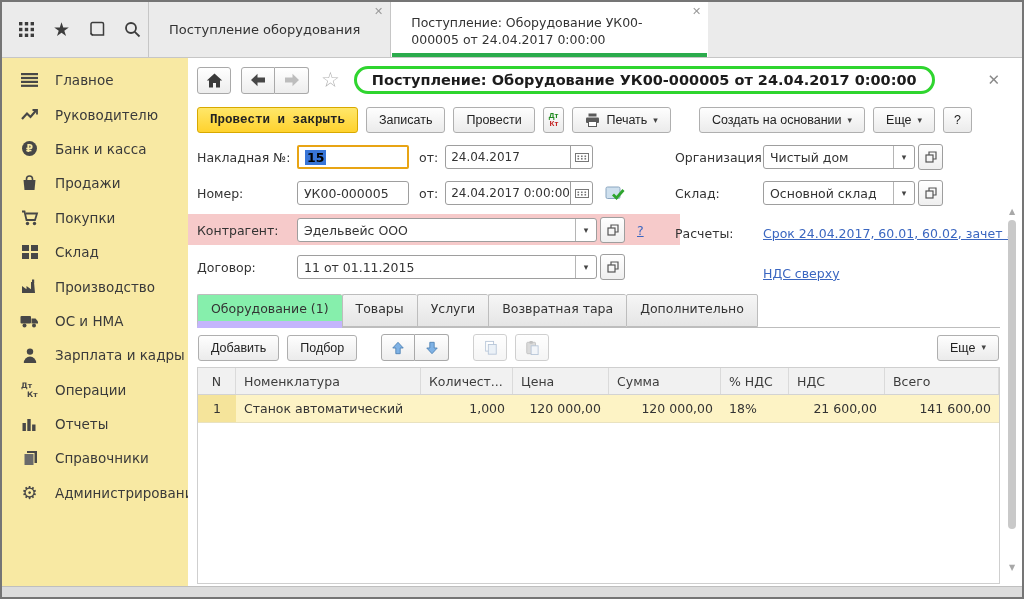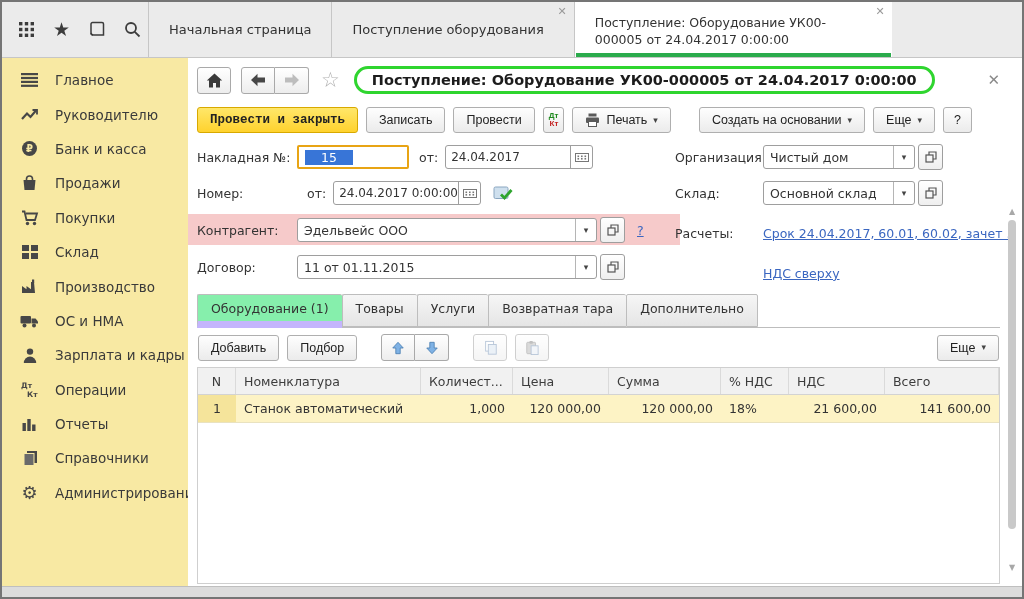--- a/index.html
+++ b/index.html
@@ -47,21 +47,21 @@
   .gap-left { margin-left:20px; }
   .help-btn { padding:0 10px; }
 
   
   .fields { position:relative; height:150px; margin-top:6px; font-size:12.5px; color:#333; flex-shrink:0; }
   .pinkband { position:absolute; left:-9px; top:70px; width:492px; height:31px; background:#f6caca; }
   .frow { position:absolute; display:flex; align-items:center; height:26px; }
   .flabel { width:100px; flex-shrink:0; }
   .inputbox { border:1px solid #9e9e9e; border-radius:3px; height:24px; display:flex; align-items:center; padding:0 6px; background:#fff; }
   .inp-invoice { width:112px; border:2px solid #e8a414; border-radius:2px; }
-  .selection { background:#3875d7; color:#ffffff; padding:0 16px; }
+  .selection { background:#3875d7; color:#000000; padding:0 2px;font-weight:bold; }
   .from-label { margin:0 7px 0 10px; }
   .datebox { width:148px; padding:0; }
   .datebox .dtext { flex:1; padding:0 5px; font-size:12px; white-space:nowrap; overflow:hidden; }
   .cal-btn { width:22px; height:22px; border-left:1px solid #9e9e9e; display:flex; align-items:center; justify-content:center; flex-shrink:0; cursor:pointer; }
   .posted-ic { margin-left:12px; display:flex; align-items:center; }
   .combo { display:flex; align-items:center; }
   .combo .inputbox { justify-content:space-between; padding-right:0; }
   .dd-btn { width:21px; height:22px; border-left:1px solid #b5b5b5; display:flex; align-items:center; justify-content:center; flex-shrink:0; cursor:pointer; }
   .open-btn { width:25px; height:26px; border:1px solid #9e9e9e; border-radius:3px; margin-left:3px; display:flex; align-items:center; justify-content:center; background:linear-gradient(#fff,#efefef); cursor:pointer; flex-shrink:0; }
   .inp-w { width:300px; }
@@ -139,23 +139,20 @@
           <path d="M4,13 a2,2 0 0 0 2,2" stroke-width="1.3"></path>
         </svg>
       </span>
       <span class="ic">
         <svg width="19" height="19" viewBox="0 0 19 19" fill="none" stroke="#3c3c3c" stroke-width="1.8">
           <circle cx="8" cy="8" r="5"></circle>
             <path d="M11.8,11.8 L16.5,16.5"></path>
         </svg>
       </span>
     </div>
-    <div class="tab">
-      <span>Начальная страница</span>
-    </div>
     <div class="tab closable">
       <span>Поступление оборудования</span>
       <span class="close">✕</span>
     </div>
     <div class="tab closable active">
       <span>Поступление: Оборудование УК00-000005 от 24.04.2017 0:00:00</span>
       <span class="close">✕</span>
     </div>
   </div>
 
@@ -366,20 +363,23 @@
                     <rect x="6" y="5" width="1.6" height="1.6"></rect>
                     <rect x="9.5" y="5" width="1.6" height="1.6"></rect>
                   </g>
                 </svg>
             </span>
           </div>
         </div>
 
         <div class="frow" style="top:36px; left:0;">
           <span class="flabel">Номер:</span>
+          <div class="inputbox" style="width:112px;">
+            <span>УК00-000005</span>
+          </div>
           <span class="from-label">от:</span>
           <div class="inputbox datebox">
             <span class="dtext">24.04.2017  0:00:00</span>
             <span class="cal-btn">
               <svg width="14" height="9" viewBox="0 0 14 9">
                   <rect x="0.5" y="0.5" width="13" height="8" fill="#fff" stroke="#777"></rect>
                   <g fill="#777">
                     <rect x="2.5" y="2.5" width="1.6" height="1.6"></rect>
                     <rect x="6" y="2.5" width="1.6" height="1.6"></rect>
                     <rect x="9.5" y="2.5" width="1.6" height="1.6"></rect>

